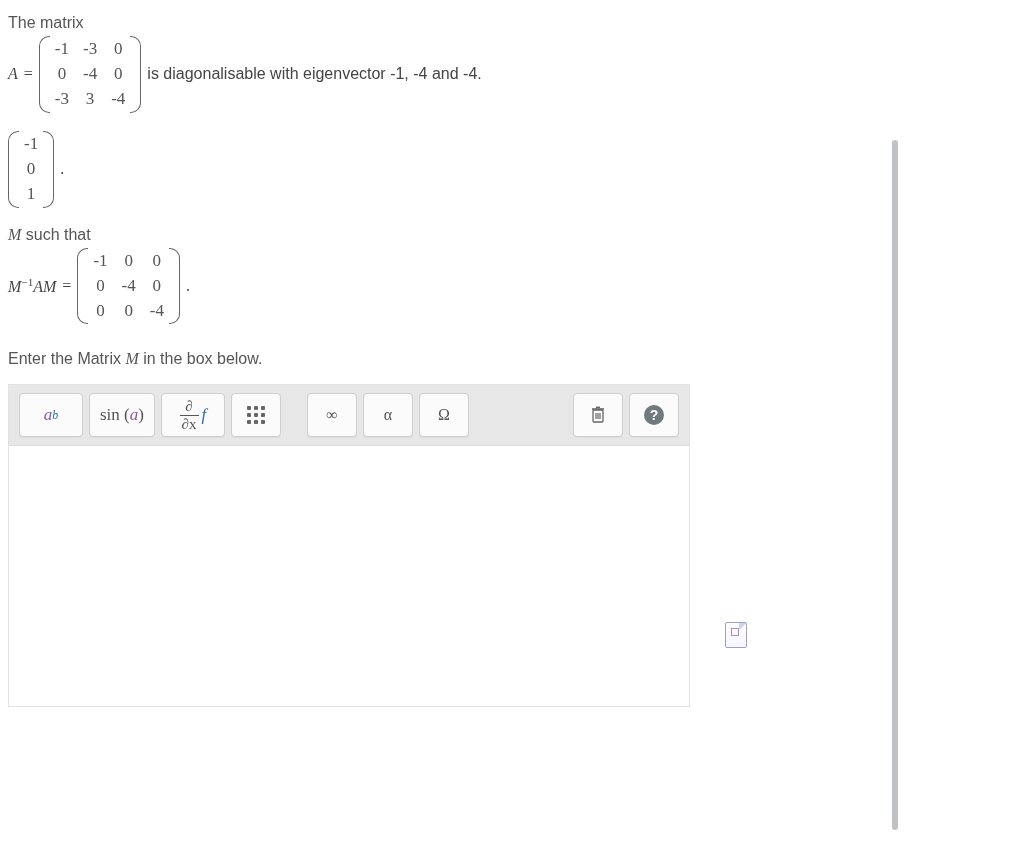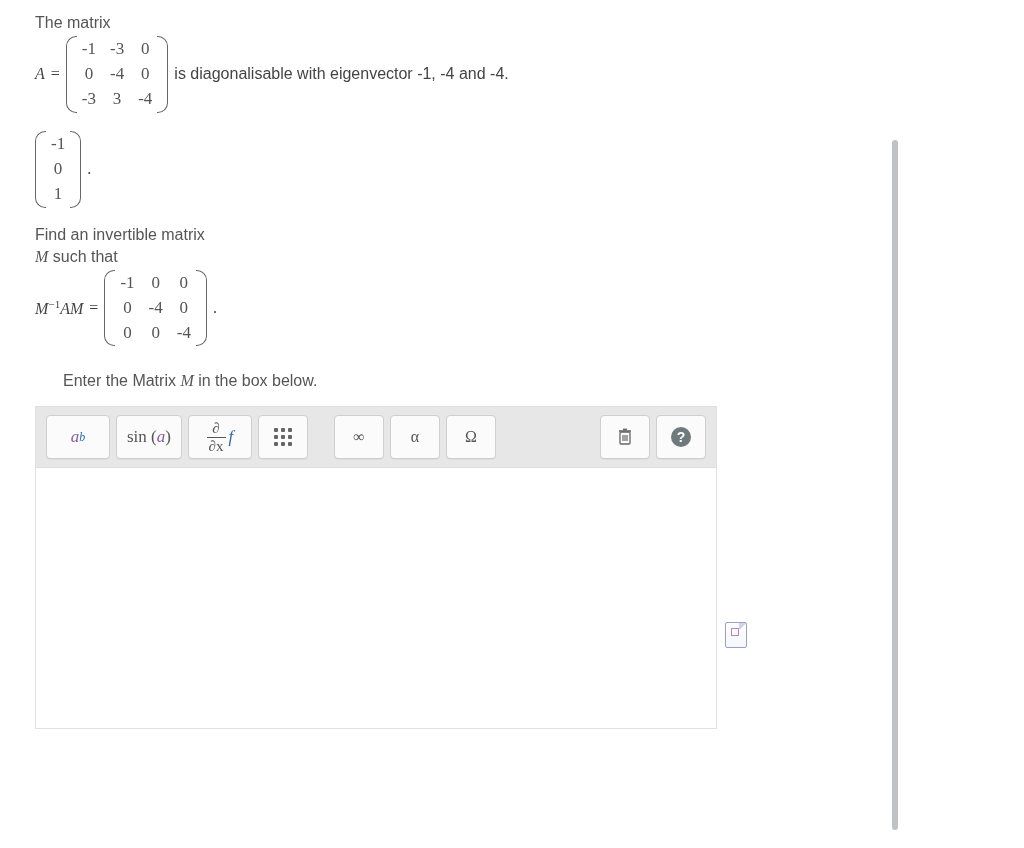--- a/index.html
+++ b/index.html
@@ -7,21 +7,21 @@
     padding: 0;
     background: #fff;
     font-family: Arial, Helvetica, sans-serif;
     color: #444;
   }
   .page {
     width: 900px;
     height: 848px;
     position: relative;
     box-sizing: border-box;
-    padding: 10px 20px 20px 35px;
+    padding: 10px 20px 20px 8px;
   }
   .scrollbar {
     position: absolute;
     right: 2px;
     top: 140px;
     width: 6px;
     height: 690px;
     background: #bfc3c6;
     border-radius: 3px;
   }
@@ -223,21 +223,20 @@
           <span class="mathval">0</span>
           <span class="mathval">1</span>
         </span>
         <span class="paren right"></span>
       </span>
       <span class="mathval">.</span>
     </div>
   </div>
 
   <div class="block">
-    <div class="line">Find an invertible matrix</div>
     <div class="line">
       <span class="mathvar">M</span><span> such that</span>
     </div>
     <div class="eqline">
       <span class="mathvar">
         <span>M</span><span class="exp" style="font-style:normal;">−1</span><span>A</span><span>M</span>
       </span>
       <span class="mathval">=</span>
       <span class="paren-matrix">
         <span class="paren left"></span>
@@ -251,21 +250,21 @@
           <span class="mathval">0</span>
           <span class="mathval">0</span>
           <span class="mathval">-4</span>
         </span>
         <span class="paren right"></span>
       </span>
       <span class="mathval">.</span>
     </div>
   </div>
 
-  <div class="line" style="margin-top:26px;margin-left:28px;">
+  <div class="line" style="margin-top:26px;">
     <span>Enter the Matrix </span><span class="mathvar">M</span><span>   in the box below.</span>
   </div>
 
   <div class="editor-wrap">
     <div class="toolbar">
       <div class="tbtn ab-btn">
         <span class="mathvar">a</span>
           <span class="sup">b</span>
       </div>
       <div class="tbtn sin-a">

